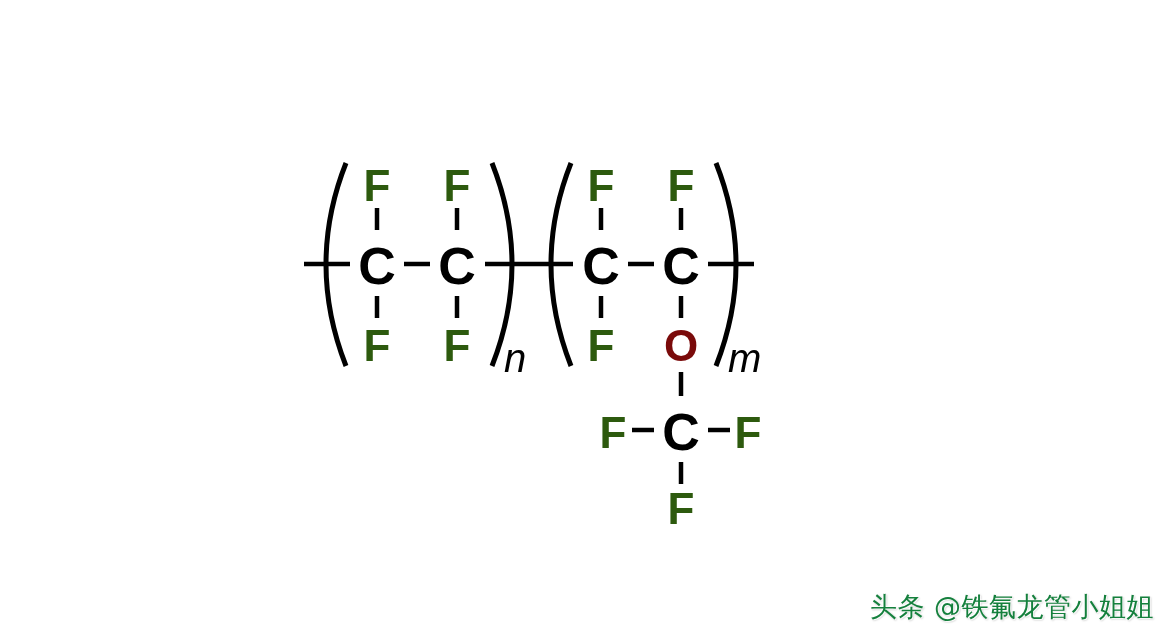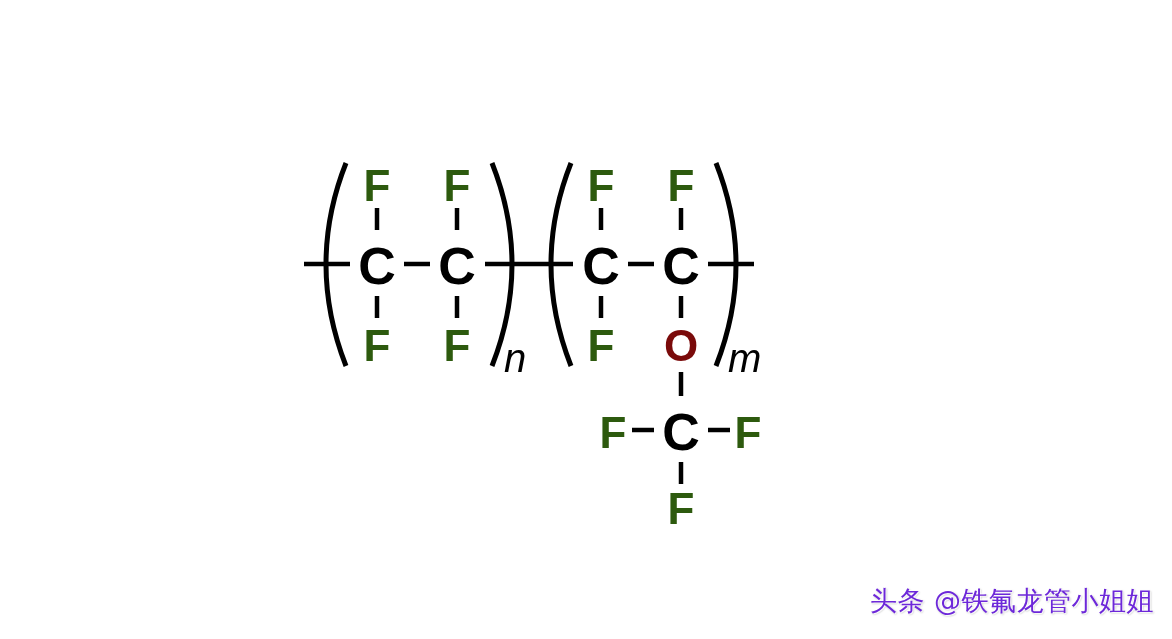--- a/index.html
+++ b/index.html
@@ -4,22 +4,22 @@
   <style>
     html, body { margin: 0; padding: 0; background: #ffffff; }
     body { width: 1172px; height: 639px; position: relative; overflow: hidden; font-family: "Liberation Sans", sans-serif; }
     #structure { position: absolute; left: 0; top: 0; }
     .atom { font-family: "Liberation Sans", sans-serif; font-weight: bold; text-anchor: middle; dominant-baseline: central; }
     .atom-c { font-size: 52px; }
     .atom-f { font-size: 44px; }
     .atom-o { font-size: 44px; }
     .sub { font-family: "Liberation Sans", sans-serif; font-style: italic; font-size: 40px; }
     .watermark {
-      position: absolute; right: 18px; bottom: 20px;
-      font-family: "DejaVu Sans", sans-serif; font-size: 27px; color: #6d28d9;
+      position: absolute; right: 18px; bottom: 14px;
+      font-family: "DejaVu Sans", sans-serif; font-size: 27px; color: #15803d;
       text-shadow: 1px 1px 1px #fff, -1px -1px 1px #fff, 1px 1px 2px rgba(0,0,0,0.35);
       letter-spacing: 0.5px;
     }
   </style>
 </head>
 <body>
 
 <svg id="structure" width="1172" height="639" viewBox="0 0 1172 639">
   <g stroke="#000" stroke-width="4.5" fill="none" stroke-linecap="butt">
 

